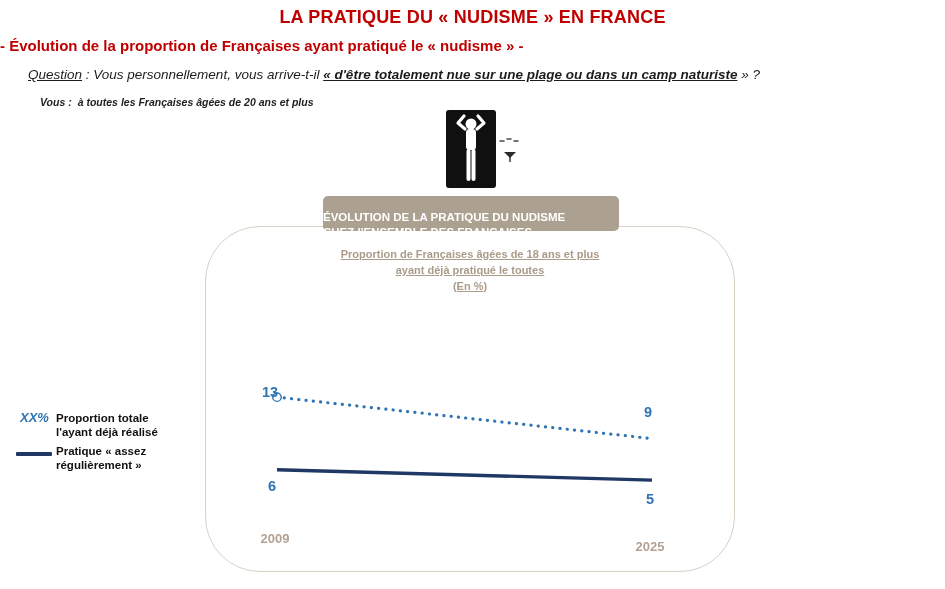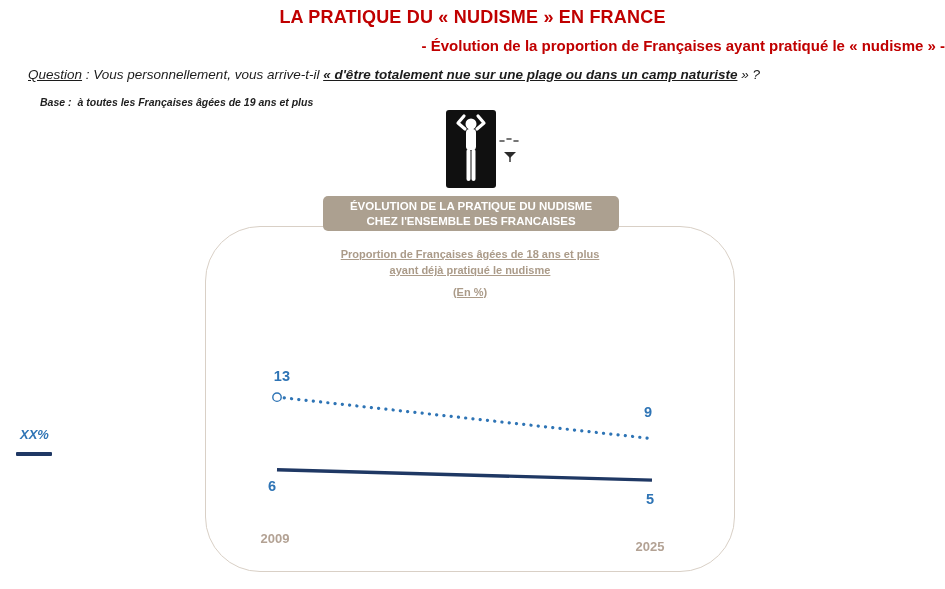--- a/index.html
+++ b/index.html
@@ -4,21 +4,21 @@
 <style>
   html,body { margin:0; padding:0; background:#fff; }
   body { font-family:"Liberation Sans", sans-serif; }
   .page { position:relative; width:945px; height:589px; background:#fff; overflow:hidden; }
 
   .title {
     position:absolute; top:7px; left:0; width:100%; text-align:center;
     color:#c00000; font-weight:bold; font-size:18px; letter-spacing:.2px;
   }
   .subtitle {
-    position:absolute; top:37px; left:0; width:100%; text-align:right;
+    position:absolute; top:37px; left:0; width:100%; text-align:left;
     color:#c00000; font-weight:bold; font-size:15px;
   }
 
   .question {
     position:absolute; left:28px; top:67px; width:900px;
     font-style:italic; font-size:13.5px; color:#1c1c1c;
   }
   .q-label { text-decoration:underline;text-align:right; }
   .q-quoted { font-weight:bold; text-decoration:underline;margin-top:24px; }
   .q-tail { }
@@ -29,60 +29,60 @@
   }
   .base-label { margin-right:6px; }
 
   .person-icon { position:absolute; left:446px; top:110px; }
   .beach-marks-icon { position:absolute; left:498px; top:136px; }
 
   .banner {
     position:absolute; left:323px; top:196px; width:296px; height:35px;
     background:#aca090; border-radius:5px; z-index:3;
     color:#ffffff; font-weight:bold; font-size:11.5px; line-height:15px;
-    text-align:center; padding-top:3px; box-sizing:border-box;
+    padding-top:14px; box-sizing:border-box;
   }
 
   .card {
     position:absolute; left:205px; top:226px; width:530px; height:346px;
     border:1.5px solid #d9d0c6; border-radius:55px; z-index:1; box-sizing:border-box;
     background:transparent;
   }
 
   .chart-header {
     position:absolute; left:205px; top:246px; width:530px; z-index:2;
     text-align:center; color:#ab9b89; font-weight:bold; font-size:11px; line-height:16px;
   }
   .chart-header .u { text-decoration:underline; }
-  .chart-header .unit { display:inline-block; margin-top:6px; text-decoration:underline; }
+  .chart-header .unit { display:inline-block; margin-top:0; text-decoration:underline; }
 
   .legend-symbol {
     position:absolute; left:20px; top:410px;
-    color:#2e74b5; font-weight:bold; font-style:italic; font-size:13px;margin-top:17px;
+    color:#2e74b5; font-weight:bold; font-style:italic; font-size:13px;
   }
   .legend-total {
     position:absolute; left:56px; top:411px;
     color:#111; font-weight:bold; font-size:11.5px; line-height:14px;
   }
   .legend-line-mark {
     position:absolute; left:16px; top:452px; width:36px; height:4px;
     background:#1f3864; border-radius:1px;
   }
   .legend-regular {
     position:absolute; left:56px; top:444px;
     color:#111; font-weight:bold; font-size:11.5px; line-height:14px;
   }
 
   .chart-svg { position:absolute; left:205px; top:226px; z-index:2; }
 
   .val-label {
     position:absolute; width:40px; text-align:center; z-index:4;
     color:#2e74b5; font-weight:bold; font-size:14.5px;
   }
-  .val-total-start { left:250px; top:368px;text-align:right; }
+  .val-total-start { left:250px; top:384px; }
   .val-total-end   { left:628px; top:404px; }
   .val-reg-start   { left:252px; top:478px; }
   .val-reg-end     { left:630px; top:491px; }
 
   .year-label {
     position:absolute; width:60px; text-align:center; z-index:4;
     color:#b3a294; font-weight:bold; font-size:13px;
   }
   .year-start { left:245px; top:531px; }
   .year-end   { left:620px; top:539px; }
@@ -90,21 +90,21 @@
 </head>
 <body>
 
 <div class="page">
 
   <div class="title">LA PRATIQUE DU « NUDISME » EN FRANCE</div>
   <div class="subtitle">- Évolution de la proportion de Françaises ayant pratiqué le « nudisme » -</div>
 
   <div class="question"><span class="q-label">Question</span><span class="q-lead"> : Vous personnellement, vous arrive-t-il </span><span class="q-quoted">« d'être totalement nue sur une plage ou dans un camp naturiste</span><span class="q-tail"> » ?</span></div>
 
-  <div class="base-line"><span class="base-label">Base :</span><span>à toutes les Françaises âgées de 19 ans et plus</span></div>
+  <div class="base-line"><span class="base-label">Vous :</span><span>à toutes les Françaises âgées de 20 ans et plus</span></div>
 
   <div class="person-icon">
     <svg width="50" height="78" viewBox="0 0 50 78">
       <rect x="0" y="0" width="50" height="78" rx="3" fill="#101010"></rect>
       <circle cx="25" cy="14" r="5.5" fill="#ffffff"></circle>
       <path d="M19,19 L12,13 L18,6" stroke="#ffffff" stroke-width="3.2" fill="none" stroke-linecap="round" stroke-linejoin="round"></path>
       <path d="M31,19 L38,13 L32,6" stroke="#ffffff" stroke-width="3.2" fill="none" stroke-linecap="round" stroke-linejoin="round"></path>
       <rect x="20" y="19" width="10" height="21" rx="3.5" fill="#ffffff"></rect>
       <rect x="20.5" y="39" width="4" height="32" rx="2" fill="#ffffff"></rect>
       <rect x="25.5" y="39" width="4" height="32" rx="2" fill="#ffffff"></rect>
@@ -121,26 +121,34 @@
 
   <div class="banner">
     <div>ÉVOLUTION DE LA PRATIQUE DU NUDISME</div>
     <div>CHEZ l'ENSEMBLE DES FRANCAISES</div>
   </div>
 
   <div class="card"></div>
 
   <div class="chart-header">
     <div><span class="u">Proportion de Françaises âgées de 18 ans et plus</span></div>
-    <div><span class="u">ayant déjà pratiqué le nudisme</span></div>
+    <div><span class="u">ayant déjà pratiqué le toutes</span></div>
     <span class="unit">(En %)</span>
   </div>
 
   <div class="legend-symbol">XX%</div>
+  <div class="legend-total">
+    <div>Proportion totale</div>
+    <div>l'ayant déjà réalisé</div>
+  </div>
   <div class="legend-line-mark"></div>
+  <div class="legend-regular">
+    <div>Pratique « assez</div>
+    <div>régulièrement »</div>
+  </div>
 
   <svg id="chart-svg" class="chart-svg" width="530" height="346" viewBox="0 0 530 346">
       <polyline points="72,171.125 447,212.625" fill="none" stroke="#2e74b5" stroke-width="3.2" stroke-dasharray="0.1 7.2" stroke-linecap="round"></polyline>
       <circle cx="72" cy="171.125" r="4.2" fill="#ffffff" stroke="#2e74b5" stroke-width="1.4"></circle>
       <polyline points="72,243.75 447,254.125" fill="none" stroke="#1f3864" stroke-width="3.4"></polyline>
     </svg>
 
   <div class="val-label val-total-start">13</div>
   <div class="val-label val-total-end">9</div>
   <div class="val-label val-reg-start">6</div>

